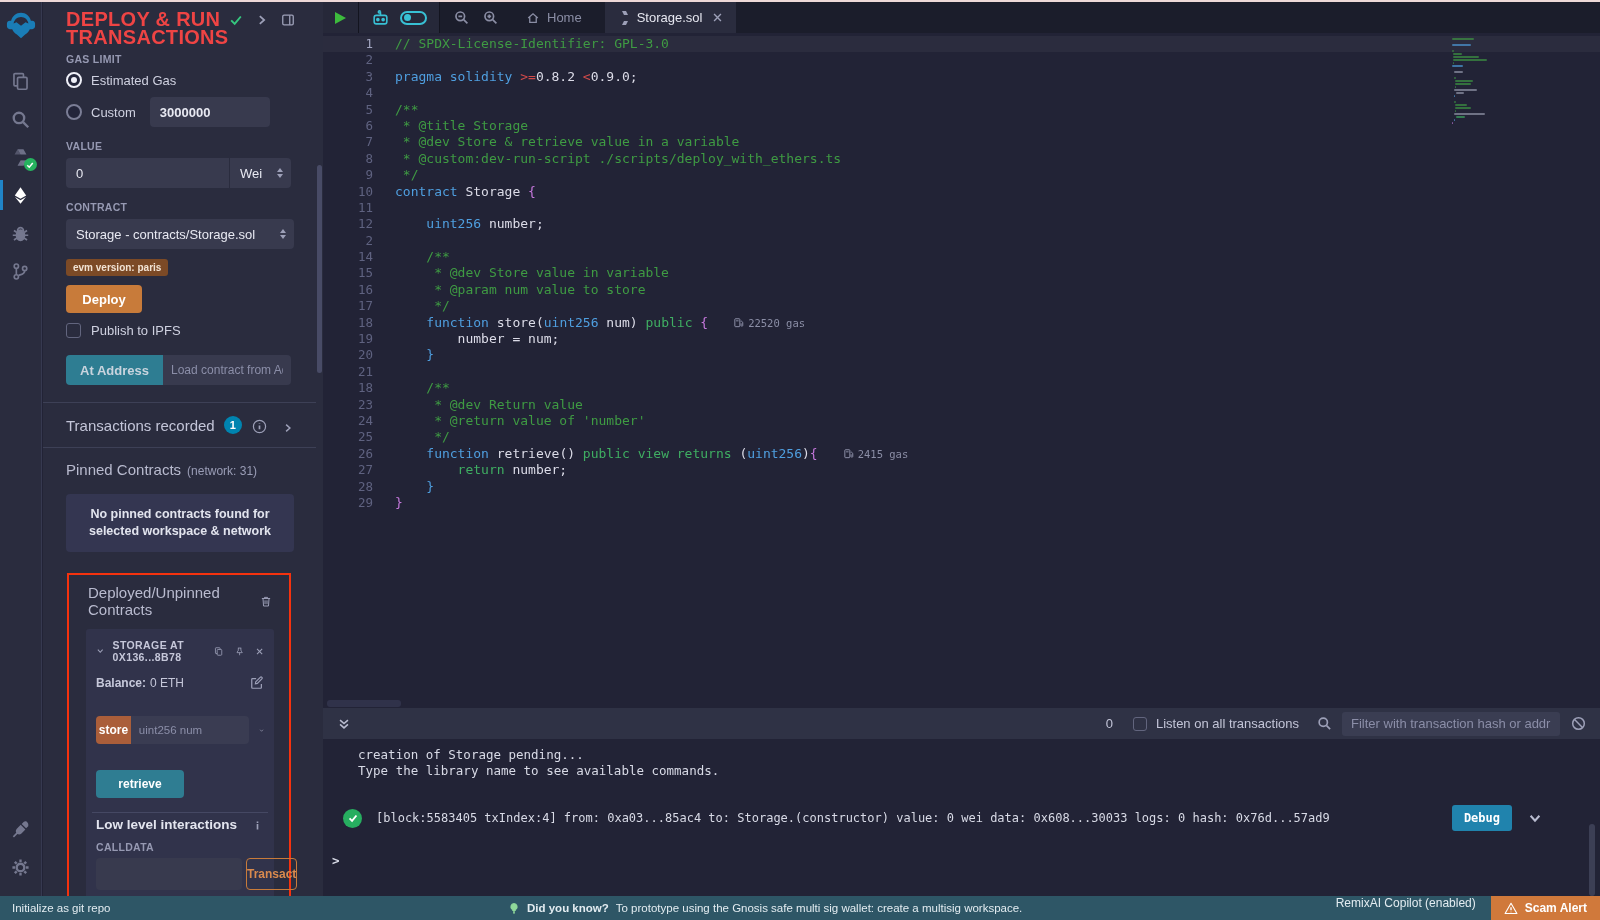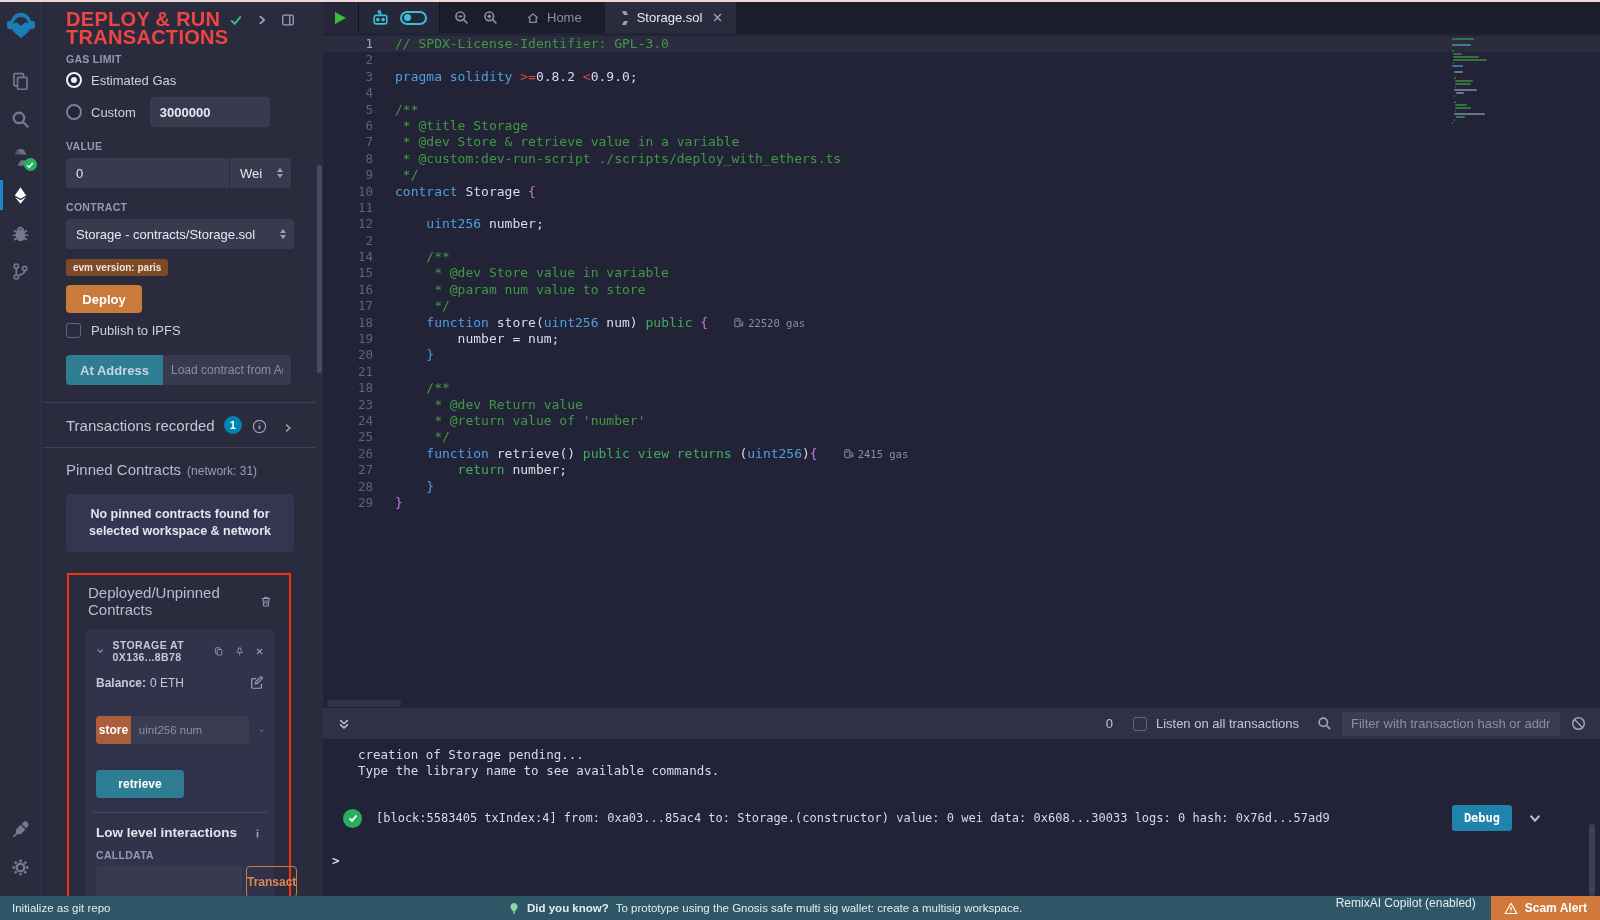--- a/index.html
+++ b/index.html
@@ -66,21 +66,21 @@
   .card-head-title{font-size:10.5px;font-weight:bold;color:#c6c8da;letter-spacing:.4px;margin-left:8px}
   .card-head .mini{width:13px;height:13px}
   .balance-row{display:flex;align-items:center;margin-top:13px}
   .balance-label{font-size:12px;font-weight:bold;color:#c6c8da}
   .balance-val{font-size:12px;color:#c6c8da;margin-left:4px;font-weight:normal}
   .fn-row{display:flex;align-items:center;margin-top:26px}
   .btn-store{background:#aa5e3a;color:#fff;width:88px;height:28px;font-size:12px;border-radius:4px 0 0 4px}
   .inp-fn{width:118px;height:28px;border-radius:0 4px 4px 0;font-size:11.5px;background:#3a3c52;padding:0 8px}
   .btn-retrieve{background:#2f7d92;color:#fff;width:88px;height:28px;font-size:12px}
   .card-divider{height:1px;background:#454863;margin:14px -4px 0}
-  .lowlevel-row{display:flex;align-items:flex-end;margin-top:12px}
+  .lowlevel-row{display:flex;align-items:flex-end;margin-top:4px}
   .lowlevel-title{font-size:13.5px;font-weight:bold;color:#e3e5ef}
   .calldata-label{margin-top:9px}
   .calldata-row{display:flex;align-items:center;margin-top:5px}
   .inp-calldata{width:146px;height:32px}
   .btn-transact{background:transparent;border:1px solid #c87b3a;color:#d98a4e;width:74px;height:32px;font-size:12px;margin-left:4px}
 
   .panel-scroll{position:absolute;top:2px;left:316px;width:7px;bottom:24px;background:#2a2c3e;z-index:6}
   .panel-scroll-handle{position:absolute;top:163px;left:1px;width:5px;height:208px;background:#484b66;border-radius:3px}
 
   

